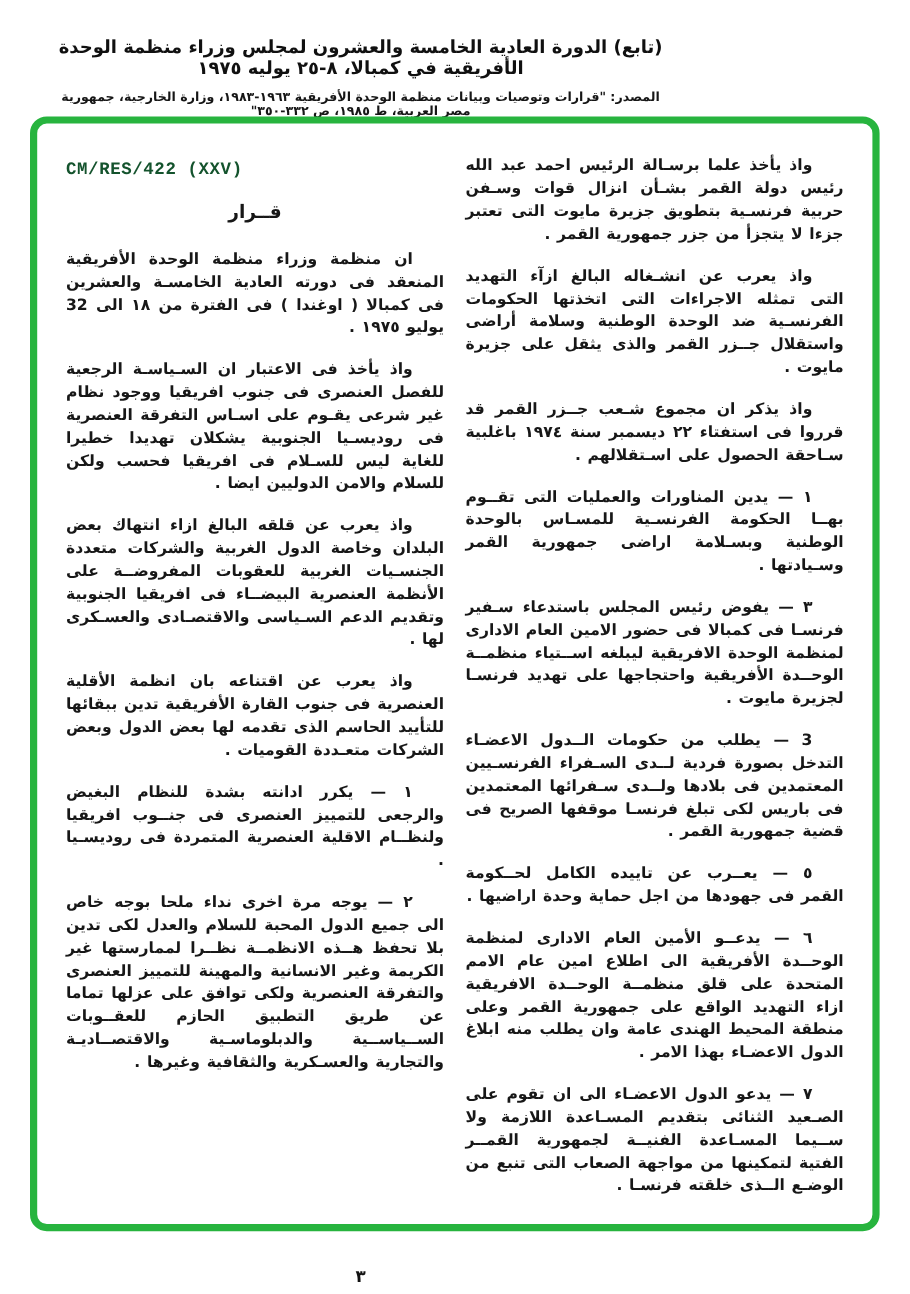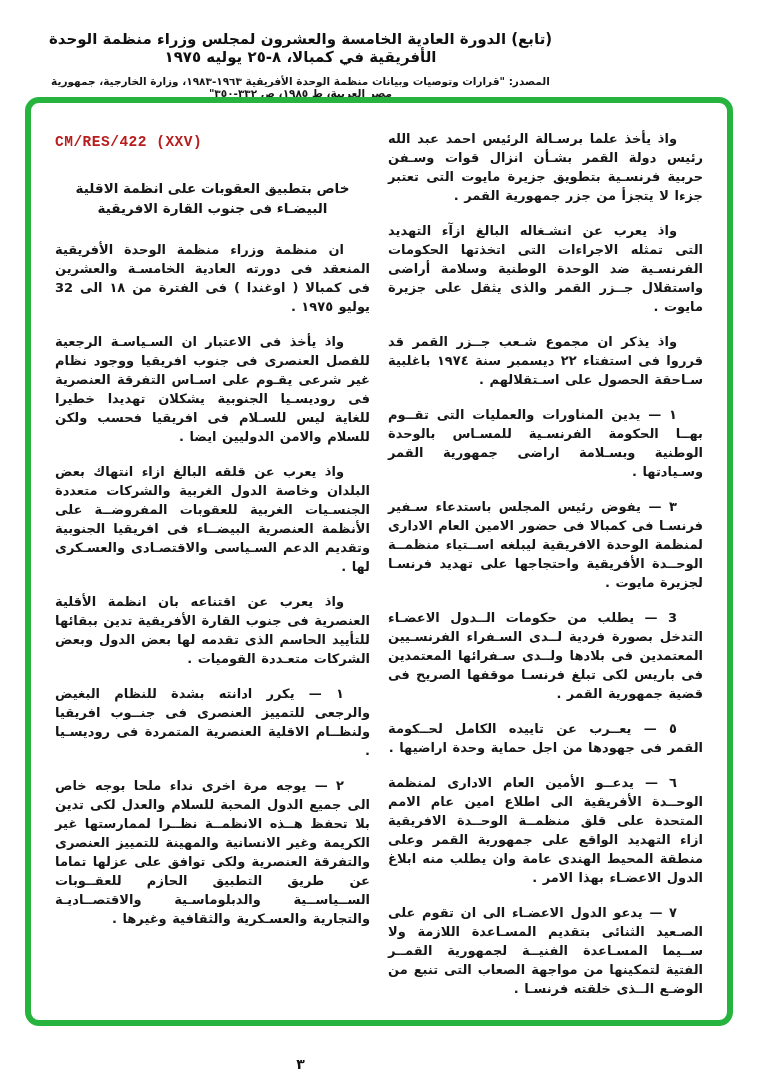--- a/index.html
+++ b/index.html
@@ -73,22 +73,22 @@
     word-spacing: 1px;
   }
   
   .doc-ref {
     direction: ltr;
     text-align: left;
     font-family: "Liberation Mono", "DejaVu Sans Mono", monospace;
     font-size: 14.5px;
     font-weight: bold;
     letter-spacing: 0.5px;
-    margin: 4px 0 26px 0;
-    color: #b91c1c;
+    margin: 4px 0 16px 0;
+    color: #14532d;
   }
   .doc-title {
     text-align: center;
     font-size: 15.5px;
     font-weight: bold;
     margin: 0 0 20px 0;
     letter-spacing: 1px;
   }
   .doc-subtitle {
     text-align: center;
@@ -130,22 +130,21 @@
           <p class="para">١ — يدين المناورات والعمليات التى تقــوم بهــا الحكومة الفرنسـية للمسـاس بالوحدة الوطنية وبسـلامة اراضى جمهورية القمر وسـيادتها .</p>
           <p class="para">٣ — يفوض رئيس المجلس باستدعاء سـفير فرنسـا فى كمبالا فى حضور الامين العام الادارى لمنظمة الوحدة الافريقية ليبلغه اســتياء منظمــة الوحــدة الأفريقية واحتجاجها على تهديد فرنسـا لجزيرة مايوت .</p>
           <p class="para">3 — يطلب من حكومات الــدول الاعضـاء التدخل بصورة فردية لــدى السـفراء الفرنسـيين المعتمدين فى بلادها ولــدى سـفرائها المعتمدين فى باريس لكى تبلغ فرنسـا موقفها الصريح فى قضية جمهورية القمر .</p>
           <p class="para">٥ — يعــرب عن تاييده الكامل لحــكومة القمر فى جهودها من اجل حماية وحدة اراضيها .</p>
           <p class="para">٦ — يدعــو الأمين العام الادارى لمنظمة الوحــدة الأفريقية الى اطلاع امين عام الامم المتحدة على قلق منظمــة الوحــدة الافريقية ازاء التهديد الواقع على جمهورية القمر وعلى منطقة المحيط الهندى عامة وان يطلب منه ابلاغ الدول الاعضـاء بهذا الامر .</p>
           <p class="para">٧ — يدعو الدول الاعضـاء الى ان تقوم على الصـعيد الثنائى بتقديم المسـاعدة اللازمة ولا ســيما المسـاعدة الفنيــة لجمهورية القمــر الفتية لتمكينها من مواجهة الصعاب التى تنبع من الوضـع الــذى خلقته فرنسـا .</p>
       </section>
 
       <section class="col">
         <div class="doc-ref">CM/RES/422 (XXV)</div>
-        <div class="doc-subtitle">خاص بتطبيق العقوبات على انظمة الاقلية
-البيضـاء فى جنوب القارة الافريقية</div>
+        <div class="doc-title">قــرار</div>
         <p class="para">ان منظمة وزراء منظمة الوحدة الأفريقية المنعقد فى دورته العادية الخامسـة والعشرين فى كمبالا ( اوغندا ) فى الفترة من ١٨ الى 32 يوليو ١٩٧٥ .</p>
           <p class="para">واذ يأخذ فى الاعتبار ان السـياسـة الرجعية للفصل العنصرى فى جنوب افريقيا ووجود نظام غير شرعى يقـوم على اسـاس التفرقة العنصرية فى روديسـيا الجنوبية يشكلان تهديدا خطيرا للغاية ليس للسـلام فى افريقيا فحسب ولكن للسلام والامن الدوليين ايضا .</p>
           <p class="para">واذ يعرب عن قلقه البالغ ازاء انتهاك بعض البلدان وخاصة الدول الغربية والشركات متعددة الجنسـيات الغربية للعقوبات المفروضــة على الأنظمة العنصرية البيضــاء فى افريقيا الجنوبية وتقديم الدعم السـياسى والاقتصـادى والعسـكرى لها .</p>
           <p class="para">واذ يعرب عن اقتناعه بان انظمة الأقلية العنصرية فى جنوب القارة الأفريقية تدين ببقائها للتأييد الحاسم الذى تقدمه لها بعض الدول وبعض الشركات متعـددة القوميات .</p>
           <p class="para">١ — يكرر ادانته بشدة للنظام البغيض والرجعى للتمييز العنصرى فى جنــوب افريقيا ولنظــام الاقلية العنصرية المتمردة فى روديسـيا .</p>
           <p class="para">٢ — يوجه مرة اخرى نداء ملحا بوجه خاص الى جميع الدول المحبة للسلام والعدل لكى تدين بلا تحفظ هــذه الانظمــة نظــرا لممارستها غير الكريمة وغير الانسانية والمهينة للتمييز العنصرى والتفرقة العنصرية ولكى توافق على عزلها تماما عن طريق التطبيق الحازم للعقــوبات الســياســية والدبلوماسـية والاقتصــاديـة والتجارية والعسـكرية والثقافية وغيرها .</p>
       </section>
 
     </div>
   </div>

